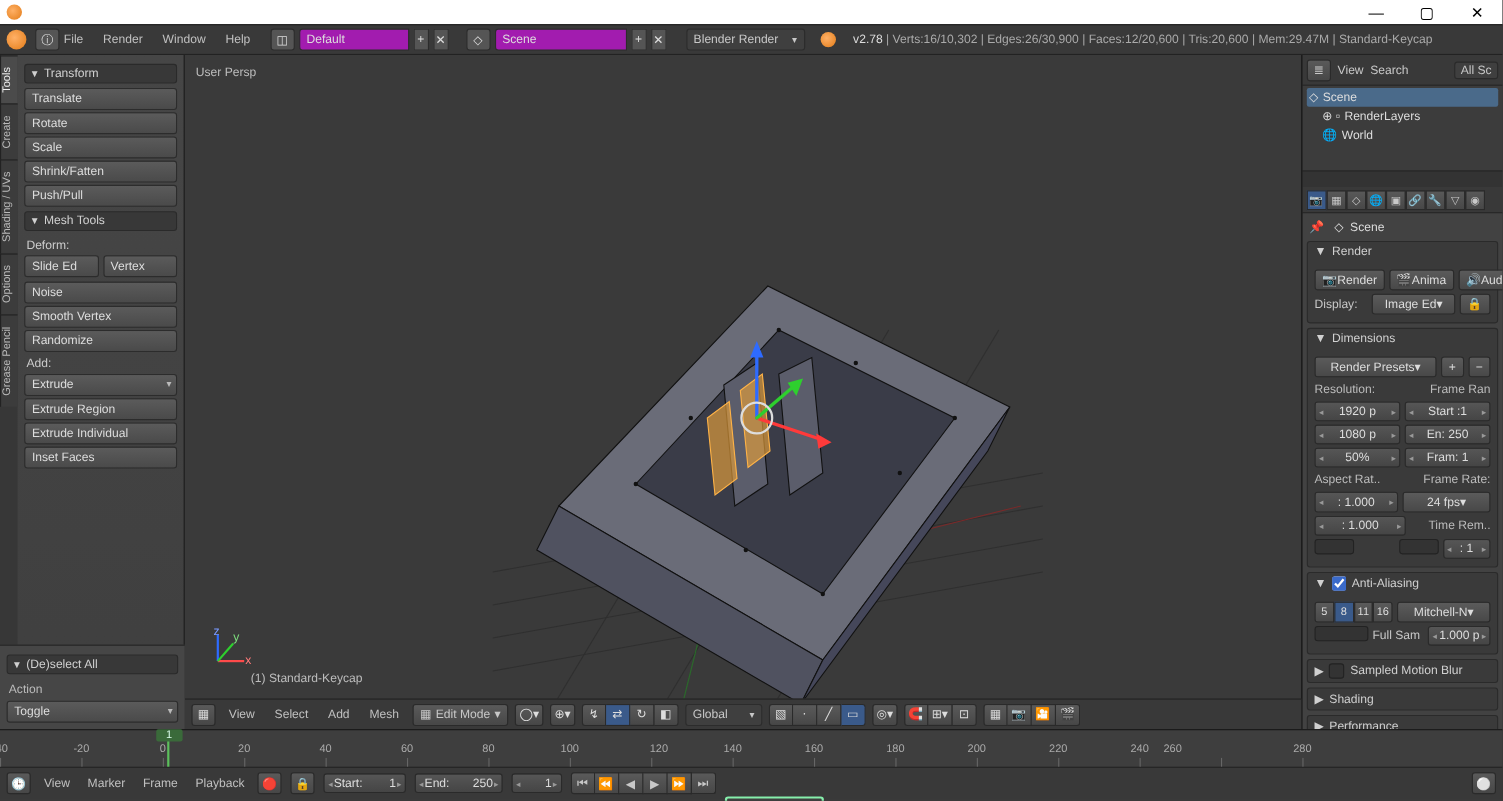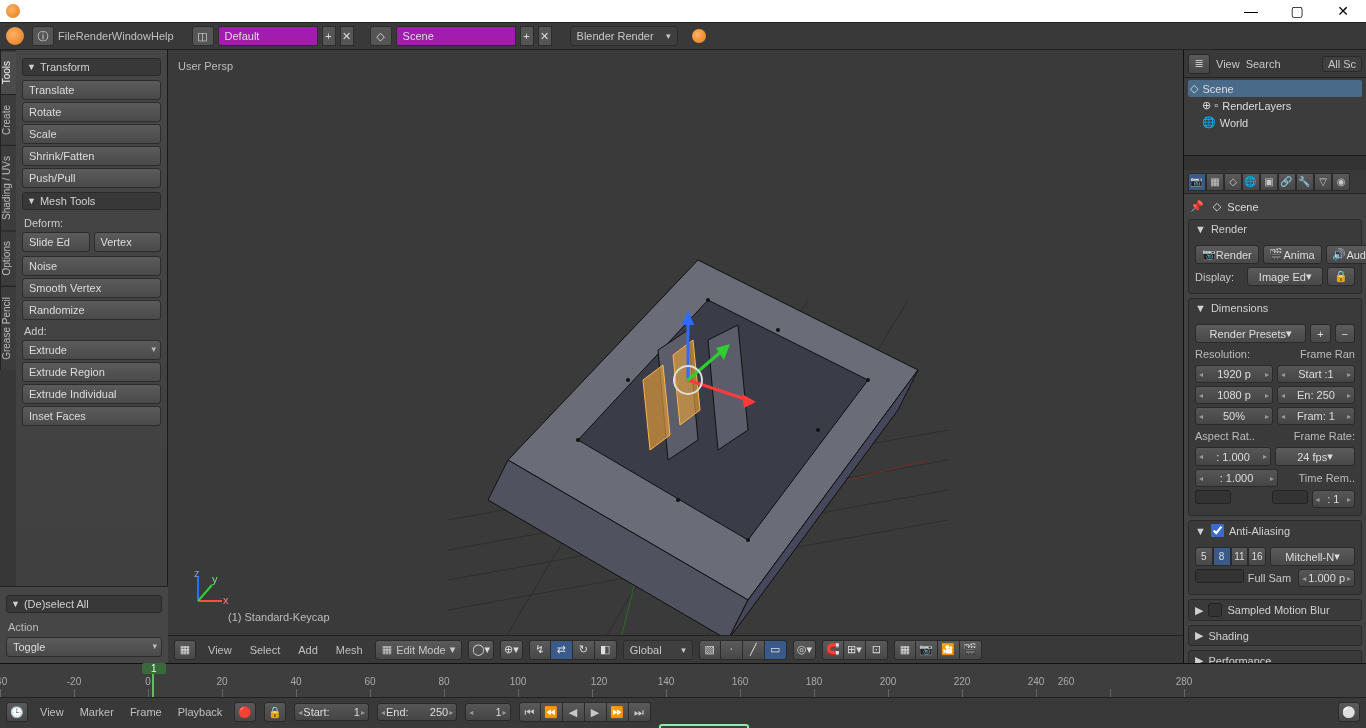--- a/index.html
+++ b/index.html
@@ -7,21 +7,21 @@
 
 
 .titlebar { height:22px; background:#fff; color:#000; display:flex; align-items:center; padding:0 0 0 6px; }
 .titlebar .logo { width:14px; height:14px; border-radius:50%; background:radial-gradient(circle at 40% 40%,#ffb066,#e27b16); margin-right:6px; }
 .titlebar .winctrls { margin-left:auto; display:flex; }
 .titlebar .winctrls div { width:46px; height:22px; display:flex; align-items:center; justify-content:center; color:#000; font-size:14px; }
 
 
 .topbar { height:28px; background:#393939; border-top:1px solid #222; border-bottom:1px solid #222; display:flex; align-items:center; padding:0 6px; gap:4px; }
 .topbar .logo2 { width:18px; height:18px; border-radius:50%; background:radial-gradient(circle at 40% 40%,#ffb066,#e27b16); margin-right:4px; }
-.topbar .menu { display:flex; margin-right:14px; }
+.topbar .menu { display:flex; gap:18px; margin-right:14px; }
 .topbar .menu span { color:#c0c0c0; cursor:default; }
 .topbar .iconbox { width:22px; height:20px; background:#555; border:1px solid #2c2c2c; border-radius:3px; display:flex; align-items:center; justify-content:center; color:#ddd; }
 .topbar .widefield { height:20px; background:#a21caf; border:1px solid #2c2c2c; border-radius:3px 0 0 3px; padding:0 6px; display:flex; align-items:center; color:#ddd; }
 .topbar .wf-scene { width:120px; }
 .topbar .wf-layout { width:100px; }
 .topbar .smallbtn { width:14px; height:20px; background:#555; border:1px solid #2c2c2c; display:flex; align-items:center; justify-content:center; color:#ddd; }
 .topbar .engine { width:108px; height:20px; background:#3f3f3f; border:1px solid #2c2c2c; border-radius:3px; padding:0 6px; display:flex; align-items:center;text-align:center; }
 .topbar .stats { margin-left:8px; color:#aaa; white-space:nowrap; font-size:11px; }
 .topbar .stats .ver { color:#ddd; }
 
@@ -152,20 +152,23 @@
   <div class="widefield wf-scene">Scene</div>
   <div class="smallbtn">+</div>
   <div class="smallbtn">✕</div>
   <div style="width:10px"></div>
   <div class="engine">
       <span>Blender Render</span>
       <span style="margin-left:auto;font-size:9px">▾</span>
     </div>
   <div style="width:6px"></div>
   <div class="logo2" style="width:14px;height:14px"></div>
+  <div class="stats">
+    <span class="ver">v2.78</span> | <span>Verts:16/10,302</span> | <span>Edges:26/30,900</span> | <span>Faces:12/20,600</span> | <span>Tris:20,600</span> | <span>Mem:29.47M</span> | <span>Standard-Keycap</span>
+  </div>
 </div>
 
 <div class="mainrow">
   <div class="lefttabs">
     <div class="vt active">Tools</div>
     <div class="vt">Create</div>
     <div class="vt">Shading / UVs</div>
     <div class="vt">Options</div>
     <div class="vt">Grease Pencil</div>
   </div>

